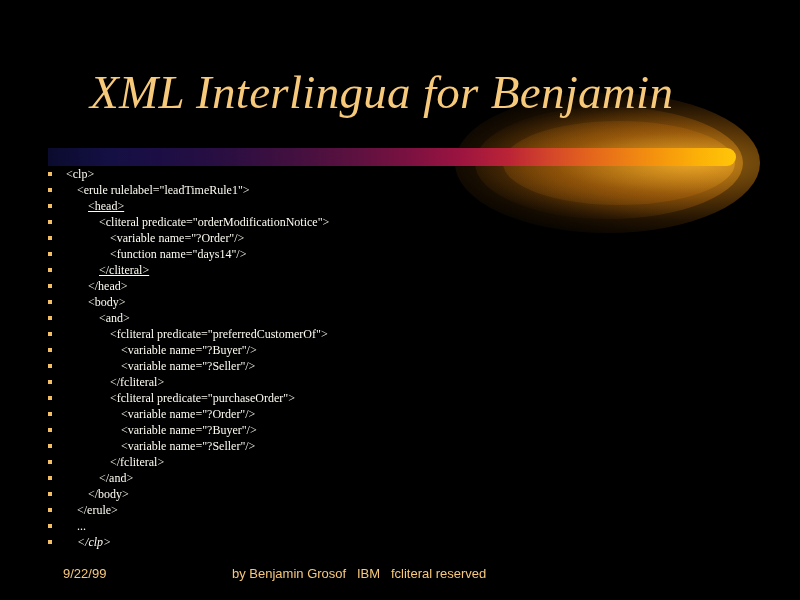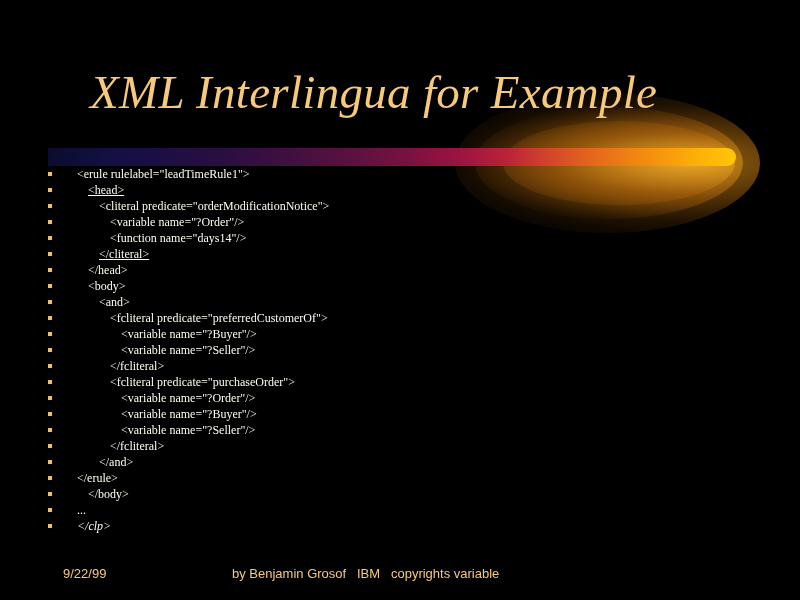--- a/index.html
+++ b/index.html
@@ -156,44 +156,45 @@
 <div id="slide">
 
   <div id="comet-glow">
     <div class="glow-layer glow-l1"></div>
     <div class="glow-layer glow-l2"></div>
     <div class="glow-layer glow-l3"></div>
   </div>
 
   <div id="accent-bar"></div>
 
-  <div id="slide-title">XML Interlingua for Example</div>
+  <div id="slide-title">XML Interlingua for Benjamin</div>
 
   <ul id="body-list">
+      <li><span class="bullet-marker"></span><span class="line-text" style="padding-left: 0px;">&lt;clp&gt;</span></li>
       <li><span class="bullet-marker"></span><span class="line-text" style="padding-left: 11px;">&lt;erule rulelabel="leadTimeRule1"&gt;</span></li>
       <li><span class="bullet-marker"></span><span class="line-text" style="padding-left: 22px; text-decoration: underline;">&lt;head&gt;</span></li>
       <li><span class="bullet-marker"></span><span class="line-text" style="padding-left: 33px;">&lt;cliteral predicate="orderModificationNotice"&gt;</span></li>
       <li><span class="bullet-marker"></span><span class="line-text" style="padding-left: 44px;">&lt;variable name="?Order"/&gt;</span></li>
       <li><span class="bullet-marker"></span><span class="line-text" style="padding-left: 44px;">&lt;function name="days14"/&gt;</span></li>
       <li><span class="bullet-marker"></span><span class="line-text" style="padding-left: 33px; text-decoration: underline;">&lt;/cliteral&gt;</span></li>
       <li><span class="bullet-marker"></span><span class="line-text" style="padding-left: 22px;">&lt;/head&gt;</span></li>
       <li><span class="bullet-marker"></span><span class="line-text" style="padding-left: 22px; text-align: center;">&lt;body&gt;</span></li>
       <li><span class="bullet-marker"></span><span class="line-text" style="padding-left: 33px;">&lt;and&gt;</span></li>
       <li><span class="bullet-marker"></span><span class="line-text" style="padding-left: 44px;">&lt;fcliteral predicate="preferredCustomerOf"&gt;</span></li>
       <li><span class="bullet-marker"></span><span class="line-text" style="padding-left: 55px;">&lt;variable name="?Buyer"/&gt;</span></li>
       <li><span class="bullet-marker"></span><span class="line-text" style="padding-left: 55px;">&lt;variable name="?Seller"/&gt;</span></li>
       <li><span class="bullet-marker"></span><span class="line-text" style="padding-left: 44px;">&lt;/fcliteral&gt;</span></li>
       <li><span class="bullet-marker"></span><span class="line-text" style="padding-left: 44px;">&lt;fcliteral predicate="purchaseOrder"&gt;</span></li>
       <li><span class="bullet-marker"></span><span class="line-text" style="padding-left: 55px;">&lt;variable name="?Order"/&gt;</span></li>
       <li><span class="bullet-marker"></span><span class="line-text" style="padding-left: 55px;">&lt;variable name="?Buyer"/&gt;</span></li>
       <li><span class="bullet-marker"></span><span class="line-text" style="padding-left: 55px;">&lt;variable name="?Seller"/&gt;</span></li>
       <li><span class="bullet-marker"></span><span class="line-text" style="padding-left: 44px;">&lt;/fcliteral&gt;</span></li>
       <li><span class="bullet-marker"></span><span class="line-text" style="padding-left: 33px;">&lt;/and&gt;</span></li>
+      <li><span class="bullet-marker"></span><span class="line-text" style="padding-left: 22px;">&lt;/body&gt;</span></li>
       <li><span class="bullet-marker"></span><span class="line-text" style="padding-left: 11px;">&lt;/erule&gt;</span></li>
-      <li><span class="bullet-marker"></span><span class="line-text" style="padding-left: 22px;">&lt;/body&gt;</span></li>
       <li><span class="bullet-marker"></span><span class="line-text" style="padding-left: 11px;">...</span></li>
       <li><span class="bullet-marker"></span><span class="line-text" style="padding-left: 11px; font-style: italic;">&lt;/clp&gt;</span></li>
     </ul>
 
   <div class="footer-text" id="footer-date">9/22/99</div>
-  <div class="footer-text" id="footer-credit">by Benjamin Grosof   IBM   copyrights variable</div>
+  <div class="footer-text" id="footer-credit">by Benjamin Grosof   IBM   fcliteral reserved</div>
 
 </div>
 
 </body></html>

